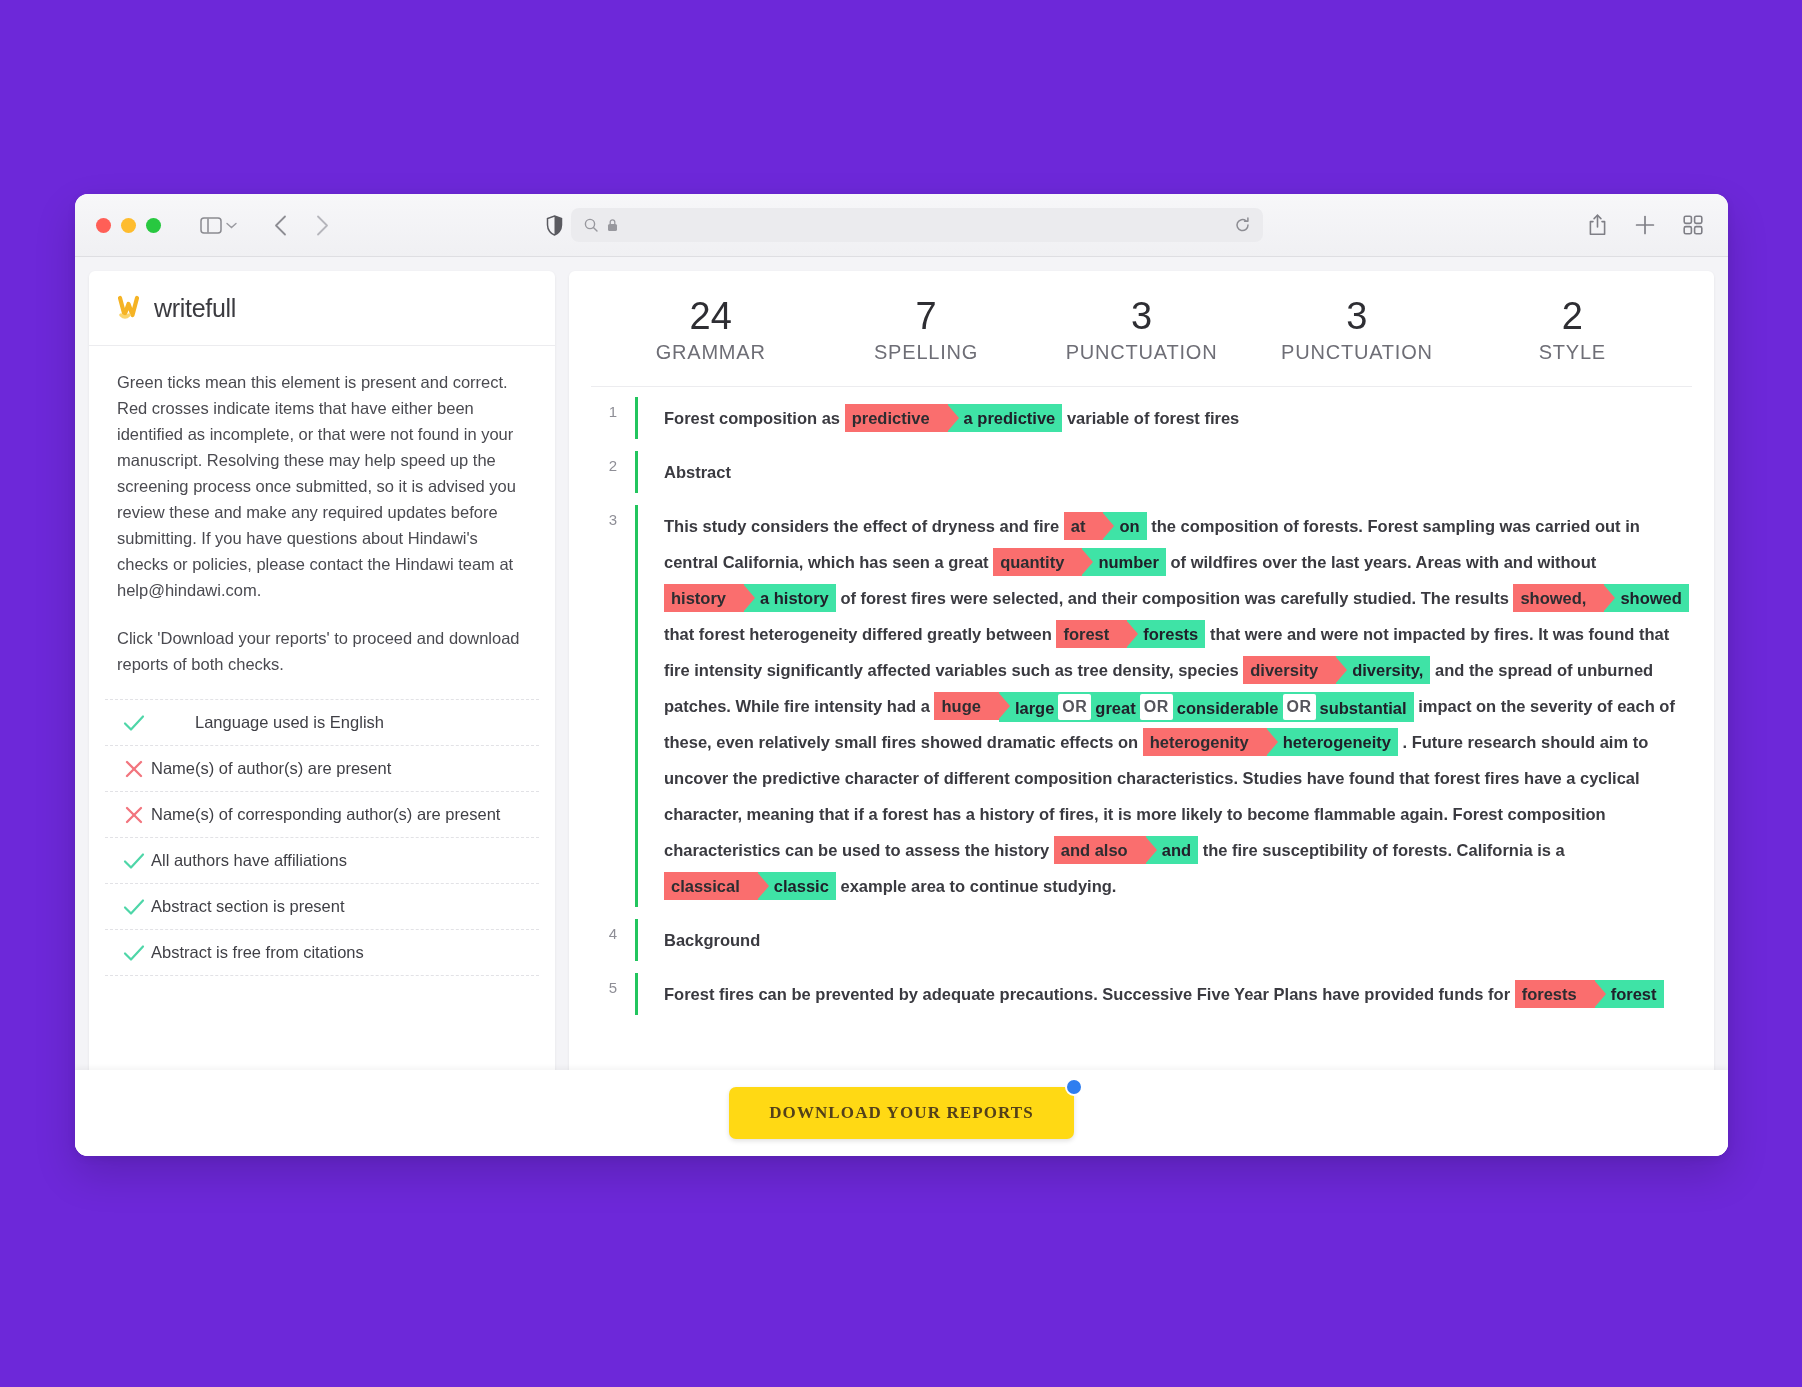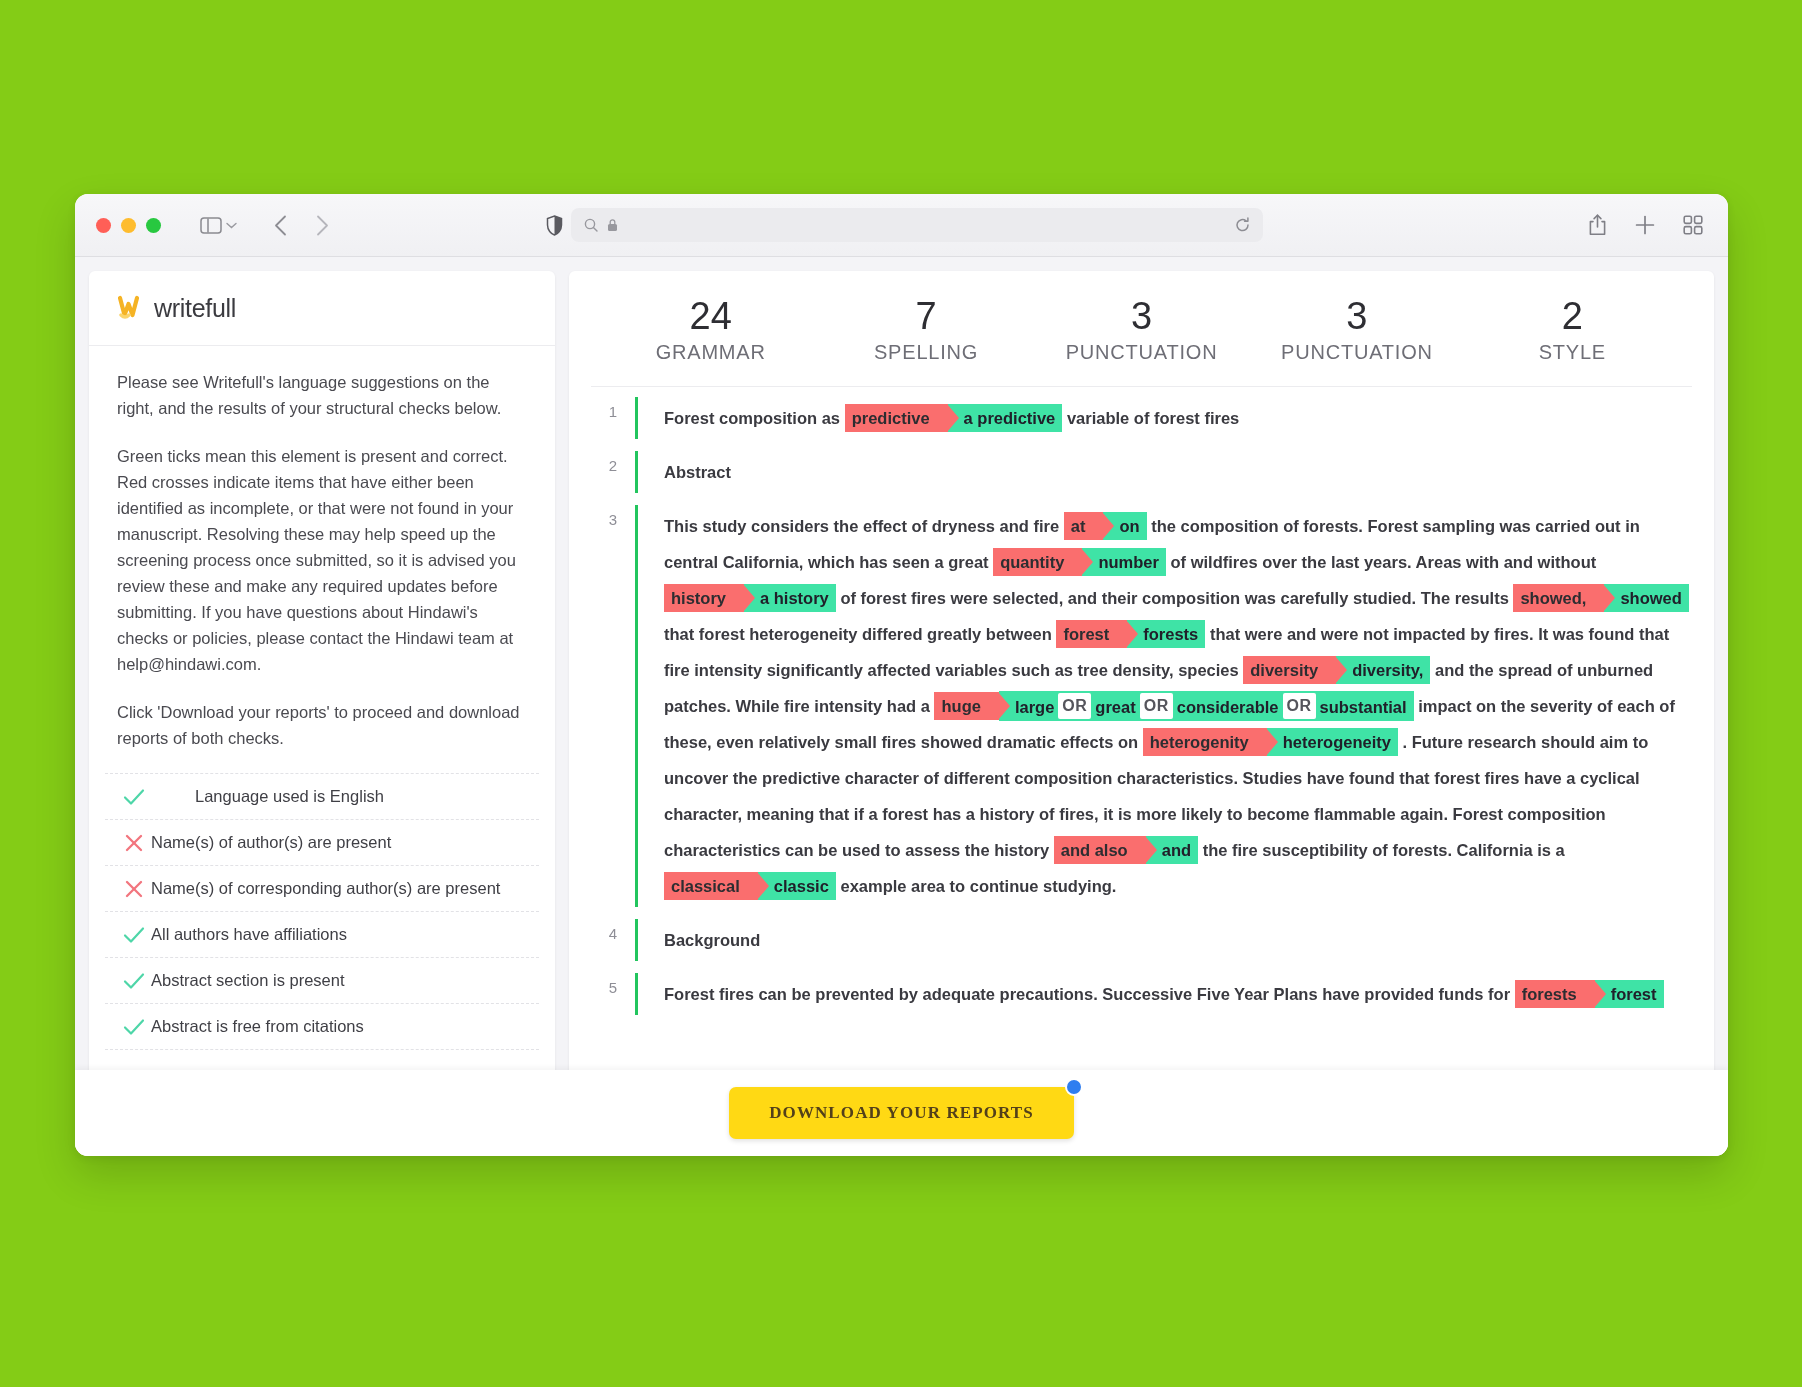--- a/index.html
+++ b/index.html
@@ -2,21 +2,21 @@
 <html><head>
 <meta charset="utf-8">
 <style>
   * { box-sizing: border-box; margin: 0; padding: 0; }
   html, body {
     width: 1802px; height: 1387px;
     background: #fdfdfd;
     font-family: "Liberation Sans", sans-serif;
     overflow: hidden;
   }
-  .stage { position: relative; width: 1802px; height: 1387px; background: #84cc16; }
+  .stage { position: relative; width: 1802px; height: 1387px; background: #6d28d9; }
 
   
   .window {
     position: absolute;
     left: 75px; top: 194px;
     width: 1653px; height: 962px;
     background: #ffffff;
     border-radius: 13px;
     box-shadow: 0 18px 42px rgba(0,0,0,.16), 0 2px 8px rgba(0,0,0,.07);
     overflow: hidden;
@@ -144,21 +144,21 @@
     width: 44px; flex: 0 0 44px; text-align: center;
     font-size: 15px; color: #8e8e96; padding-top: 6px;
   }
   .linebody {
     flex: 1; border-left: 3px solid #22c55e;
     padding: 3px 0 3px 26px;
     font-size: 16.5px; line-height: 36px; color: #3a3a40; font-weight: bold;
   }
 
   
-  .sug { display: inline-flex; align-items: center; vertical-align: baseline; white-space: nowrap; }
+  .sug { display: inline-flex; align-items: flex-start; vertical-align: baseline; white-space: nowrap; }
   .sug .old {
     background: #fa6e6e; color: #2d2d31;
     padding: 2px 18px 2px 7px; position: relative; line-height: 24px;
   }
   .sug .old::after {
     content: ""; position: absolute; right: -11px; top: 0;
     width: 0; height: 0;
     border-top: 14px solid transparent;
     border-bottom: 14px solid transparent;
     border-left: 12px solid #fa6e6e;
@@ -296,21 +296,20 @@
           <span class="logo-mark">
             <svg width="30" height="26" viewBox="0 0 30 26" fill="none">
               <path d="M3 3 L7.5 20 L11.5 9 L15.5 20 L20 3" stroke="#f5b324" stroke-width="4.2" stroke-linecap="round" stroke-linejoin="round" fill="none"></path>
               <path d="M4 20 Q8 24 12 20" stroke="#fbd46a" stroke-width="3.4" stroke-linecap="round" fill="none"></path>
             </svg>
           </span>
           <span class="brandname">writefull</span>
         </div>
 
         <div class="intro">
-          <p>Please see Writefull's language suggestions on the right, and the results of your structural checks below.</p>
           <p>Green ticks mean this element is present and correct. Red crosses indicate items that have either been identified as incomplete, or that were not found in your manuscript. Resolving these may help speed up the screening process once submitted, so it is advised you review these and make any required updates before submitting. If you have questions about Hindawi's checks or policies, please contact the Hindawi team at help@hindawi.com.</p>
           <p>Click 'Download your reports' to proceed and download reports of both checks.</p>
         </div>
 
         <div class="checklist">
           <div class="check-item">
             <span class="check-ico">
               <svg width="22" height="18" viewBox="0 0 22 18" fill="none">
                   <path d="M2 9.5L8 15.5L20 2.5" stroke="#4ed6a8" stroke-width="2.2" stroke-linecap="round" stroke-linejoin="round"></path>
                 </svg>

